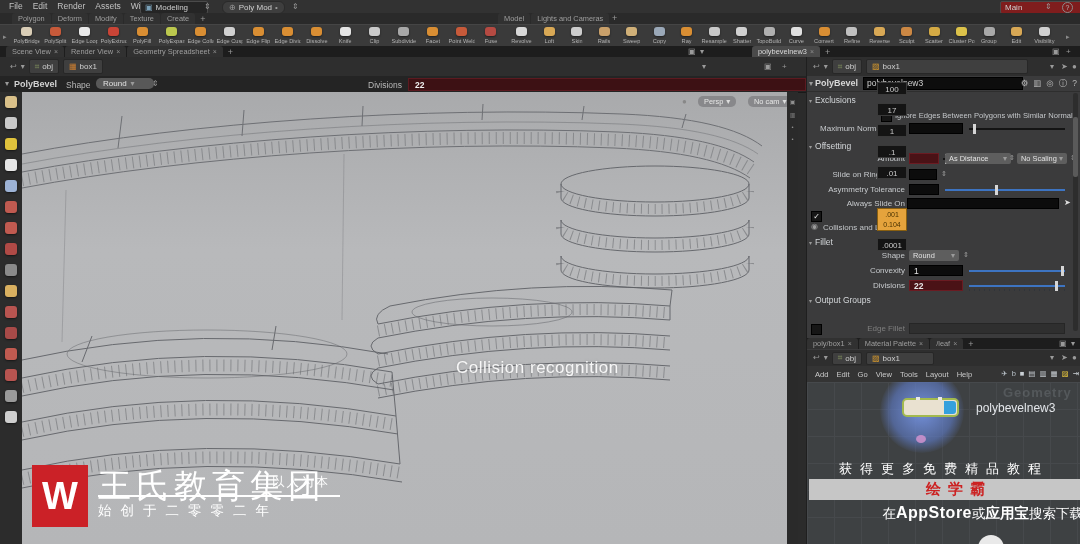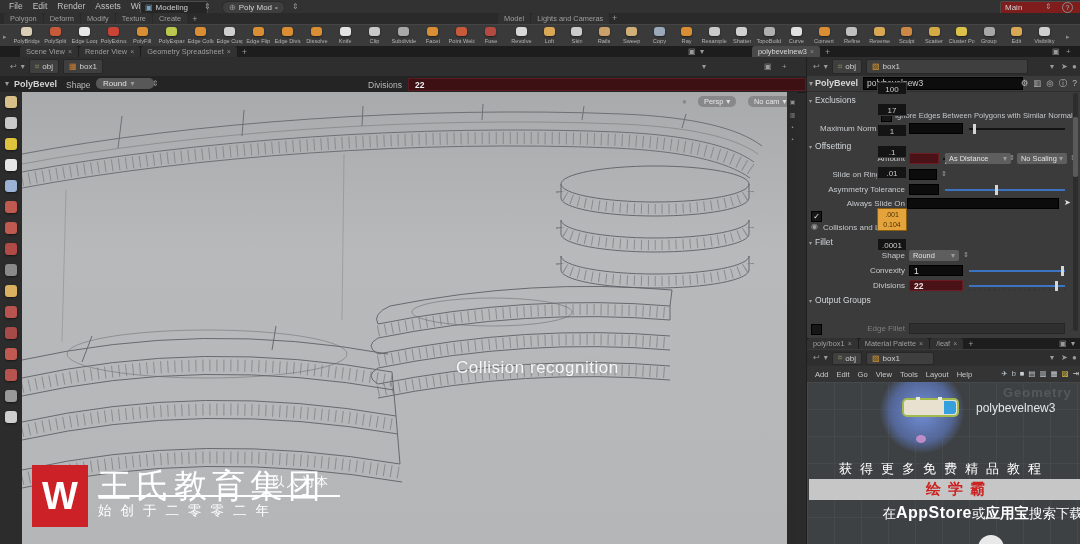--- a/index.html
+++ b/index.html
@@ -135,21 +135,21 @@
     <span class="gi">•</span>
   </div>
   <span class="gi abs" style="left:292px;top:3px">⇕</span>
   <div class="dd" style="left:1000px;width:92px;background:#7f1d1d">
     <span>Main</span>
   </div>
   <span class="gi abs" style="left:1045px;top:3px">⇕</span>
   <span class="helpcirc" style="left:1062px;top:2px">?</span>
 
   <div class="shelftabs">
-    <div class="tabrow" style="margin-left:4px">
+    <div class="tabrow" style="margin-left:12px">
 
     <span class="tab">Polygon</span>
         <span class="tab">Deform</span>
         <span class="tab">Modify</span>
         <span class="tab">Texture</span>
         <span class="tab">Create</span>
       </div>
     <span class="plus-tab">+</span>
     <div class="tabrow abs" style="left:498px;top:0">
 
@@ -312,21 +312,21 @@
       </div>
         <div class="tool narrow">
         <span class="blob" style="background: rgb(207, 207, 207);"></span>
         <span class="tlbl">Visibility</span>
       </div>
       </div>
     <span class="ovf" style="left:1066px">▸</span>
   </div>
 
   <div class="panetabs" style="top:46px">
-    <div class="tabrow" style="margin-left:20px">
+    <div class="tabrow" style="margin-left:6px">
 
     <span class="tab">
           <span>Scene View</span>
           <span class="x">×</span>
         </span>
         <span class="tab">
           <span>Render View</span>
           <span class="x">×</span>
         </span>
         <span class="tab">

